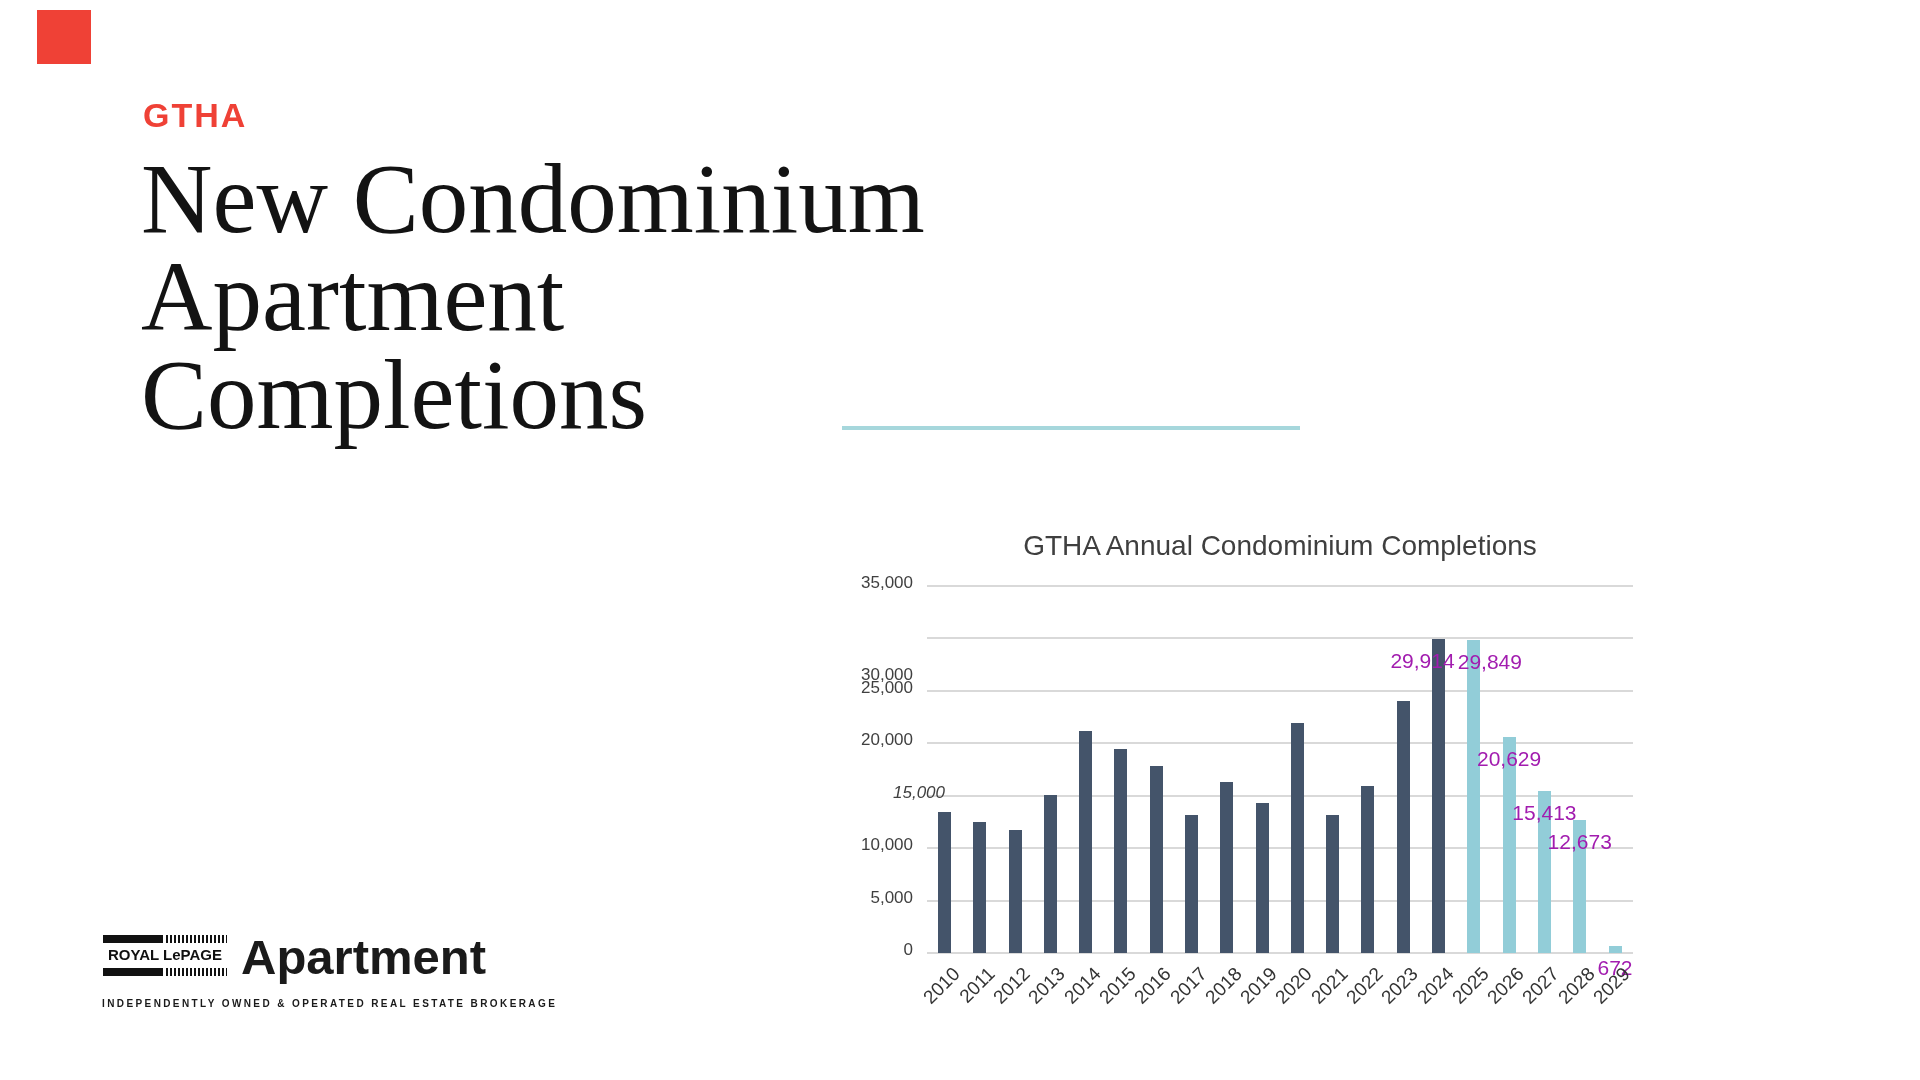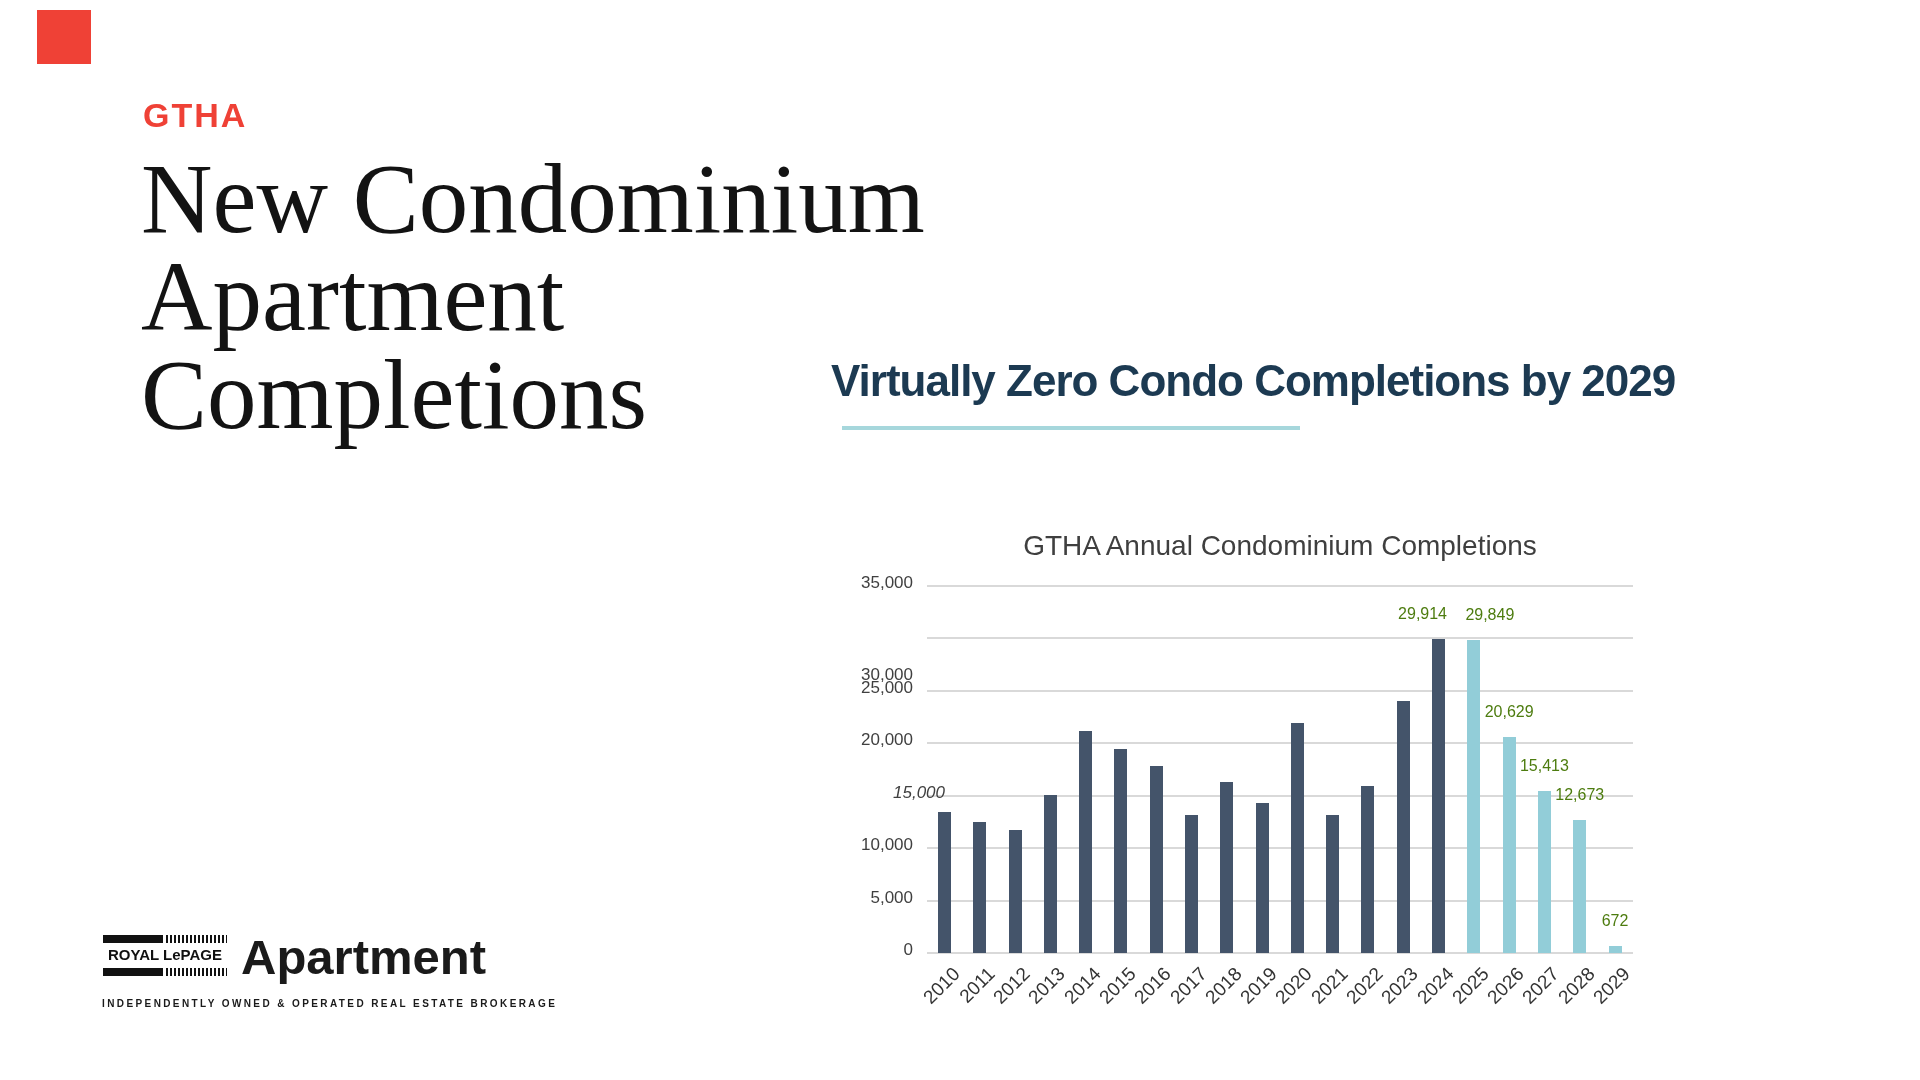--- a/index.html
+++ b/index.html
@@ -22,21 +22,21 @@
                    color:#1C3A52; white-space:nowrap; }
   #heading-underline { left:842px; top:426px; width:458px; height:4px;
                        background:#A6D7DC; }
 
   #chart-title { left:927px; top:530px; width:706px; text-align:center;
                  font-size:28px; color:#3F3F3F; }
 
   .gridline { position:absolute; height:2px; background:#D9D9D9; }
   .ytick { position:absolute; text-align:right; font-size:17px; color:#404040; }
   .bar { position:absolute; }
-  .value-label { position:absolute; text-align:center; font-size:16px; color:#4d7c0f; }
+  .value-label { position:absolute; text-align:center; font-size:21px; color:#a21caf;margin-top:44px; }
   .xtick { position:absolute; text-align:right; font-size:19px; color:#333333;
            transform:rotate(-45deg); transform-origin:100% 0%; }
 
   
   #rlp-mark { left:103px; top:935px; width:124px; height:41px; }
   .rlp-bar-row { position:absolute; left:0; width:124px; height:8px; }
   .rlp-bar-solid { position:absolute; left:0; top:0; width:60px; height:8px; background:#111; }
   .rlp-bar-stripes { position:absolute; left:63px; top:0; width:61px; height:8px;
         background:repeating-linear-gradient(90deg,#111 0 2px,#fff 2px 4px); }
   #rlp-wordmark { position:absolute; left:0; top:11px; width:124px; text-align:center;
@@ -54,21 +54,20 @@
   <div id="accent-square" class="abs"></div>
 
   <div id="gtha-tag" class="abs">GTHA</div>
 
   <div id="main-title" class="abs">
     <div>New Condominium</div>
     <div>Apartment</div>
     <div>Completions</div>
   </div>
 
-  <div id="chart-heading" class="abs">Virtually Zero Condo Completions by 2029</div>
   <div id="heading-underline" class="abs"></div>
 
   <div id="chart-title" class="abs">GTHA Annual Condominium Completions</div>
 
   <div id="chart-plot">
       <div class="gridline" style="left: 927px; top: 952px; width: 706px;"></div>
       <div class="ytick" style="left: 797px; top: 940px; width: 116px;">0</div>
       <div class="gridline" style="left: 927px; top: 899.571px; width: 706px;"></div>
       <div class="ytick" style="left: 797px; top: 887.571px; width: 116px;">5,000</div>
       <div class="gridline" style="left: 927px; top: 847.143px; width: 706px;"></div>

